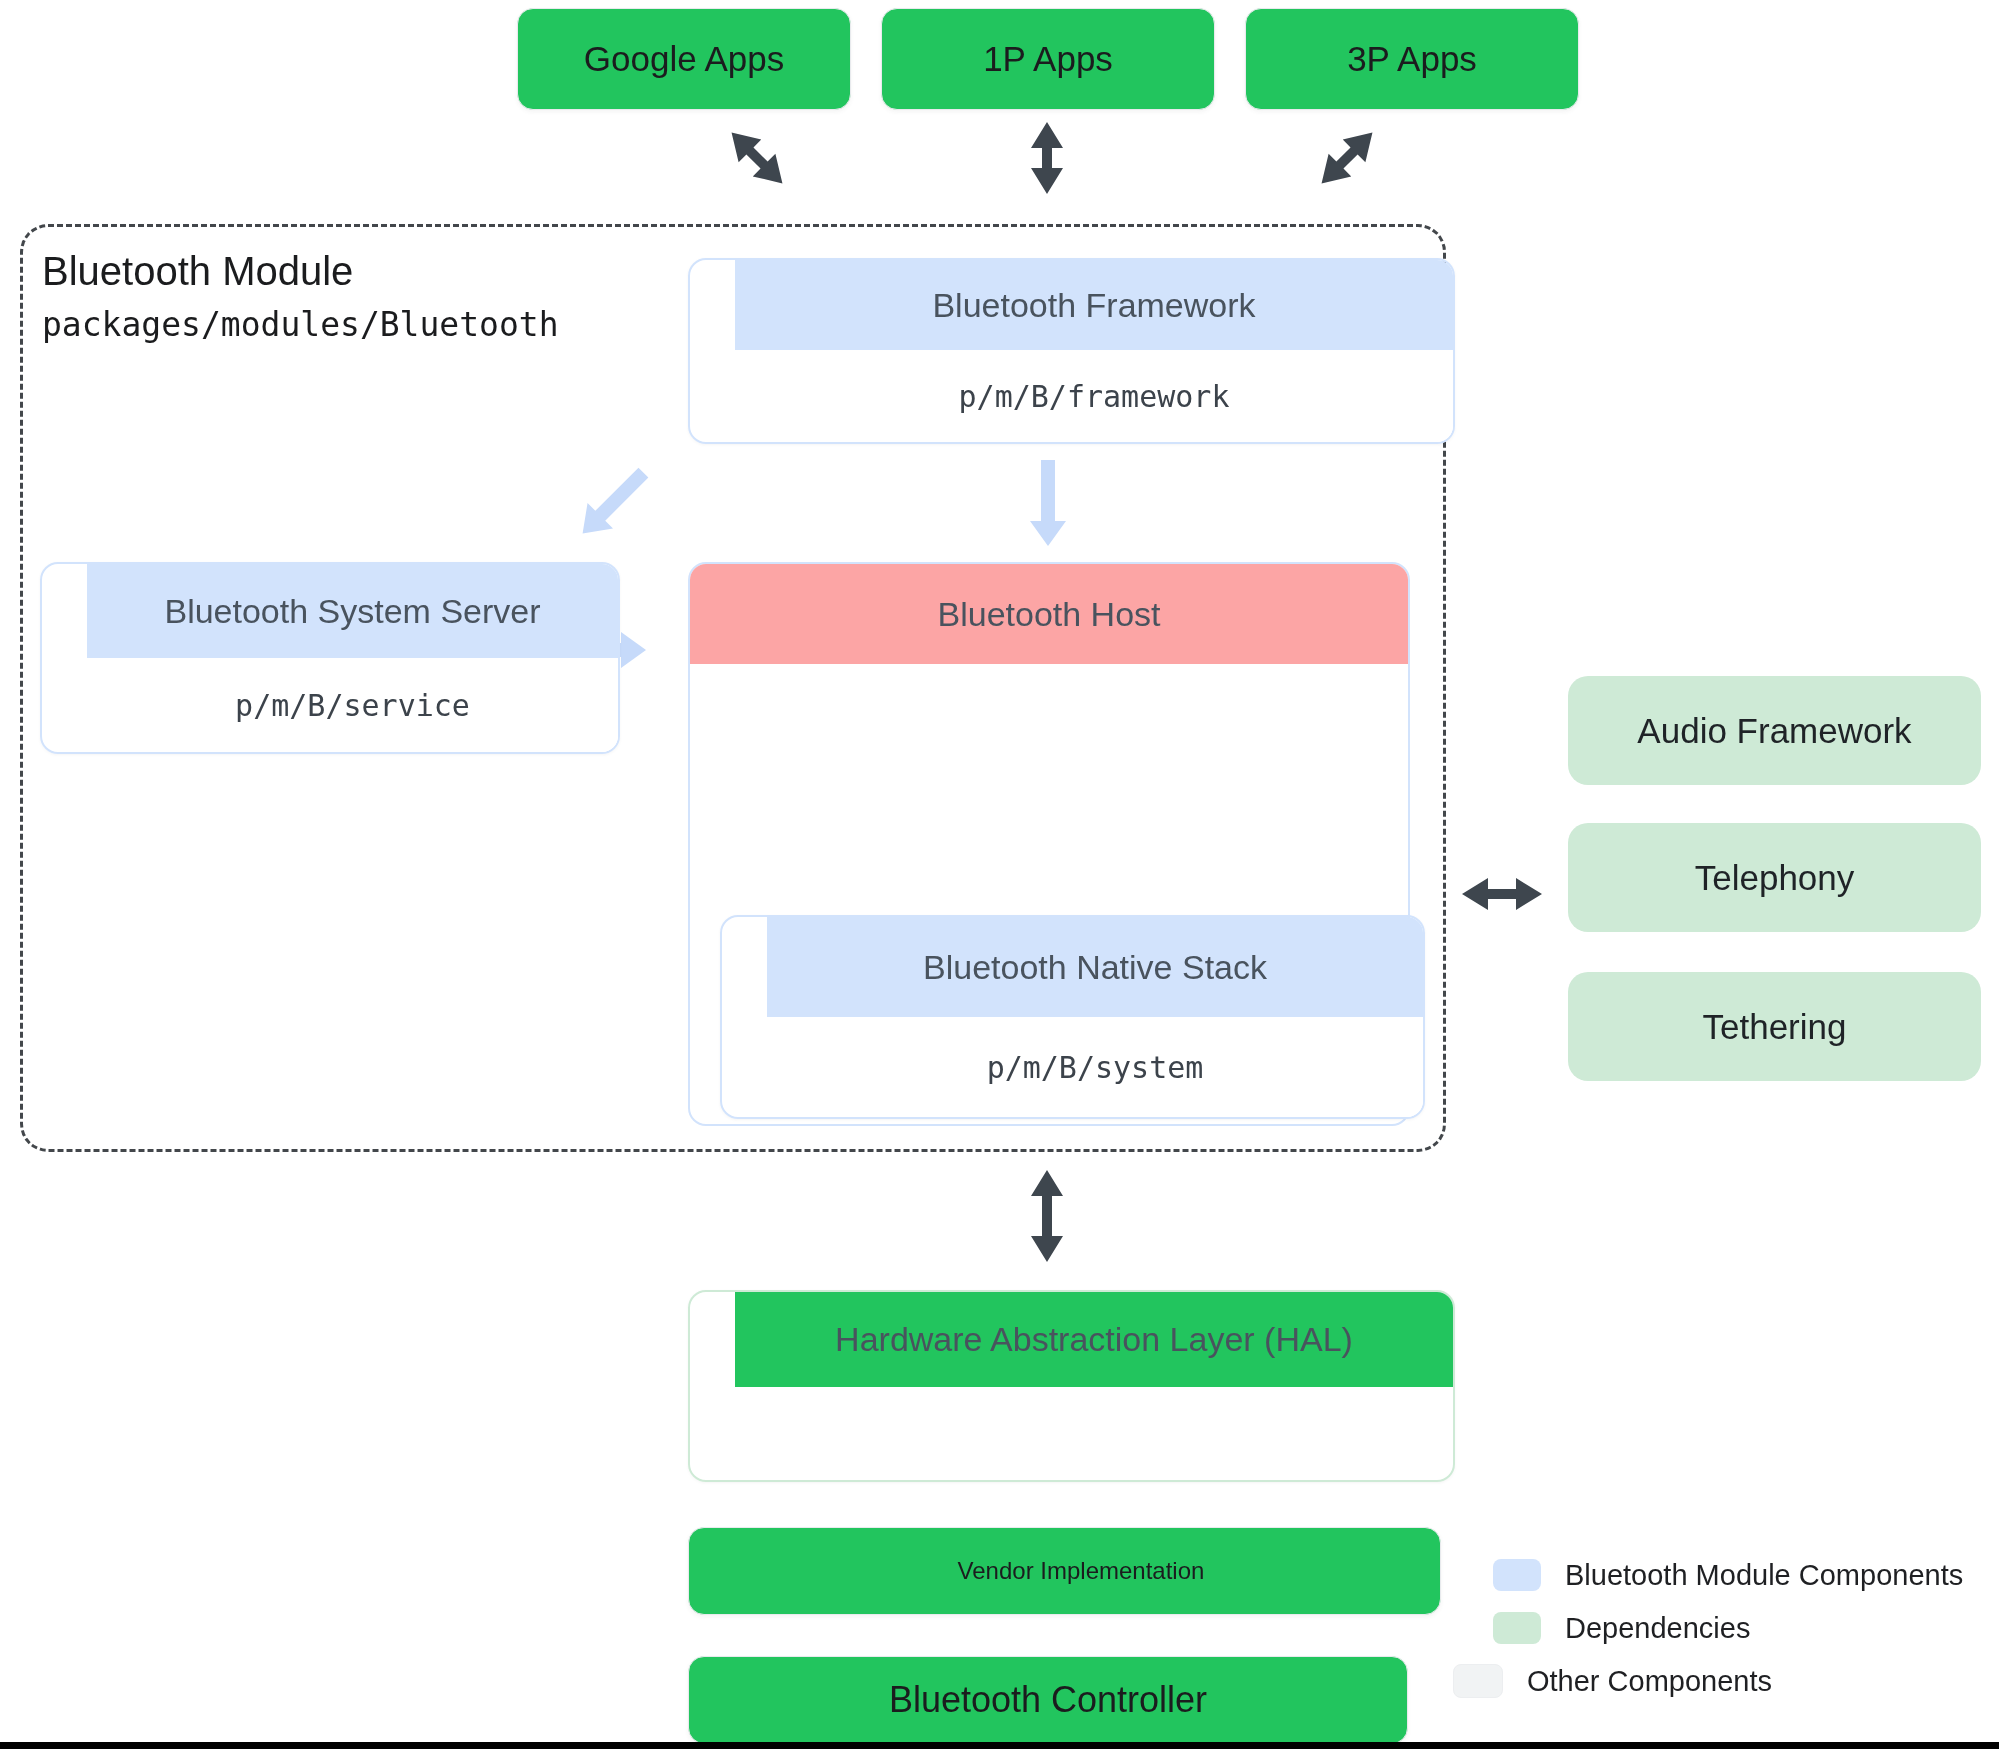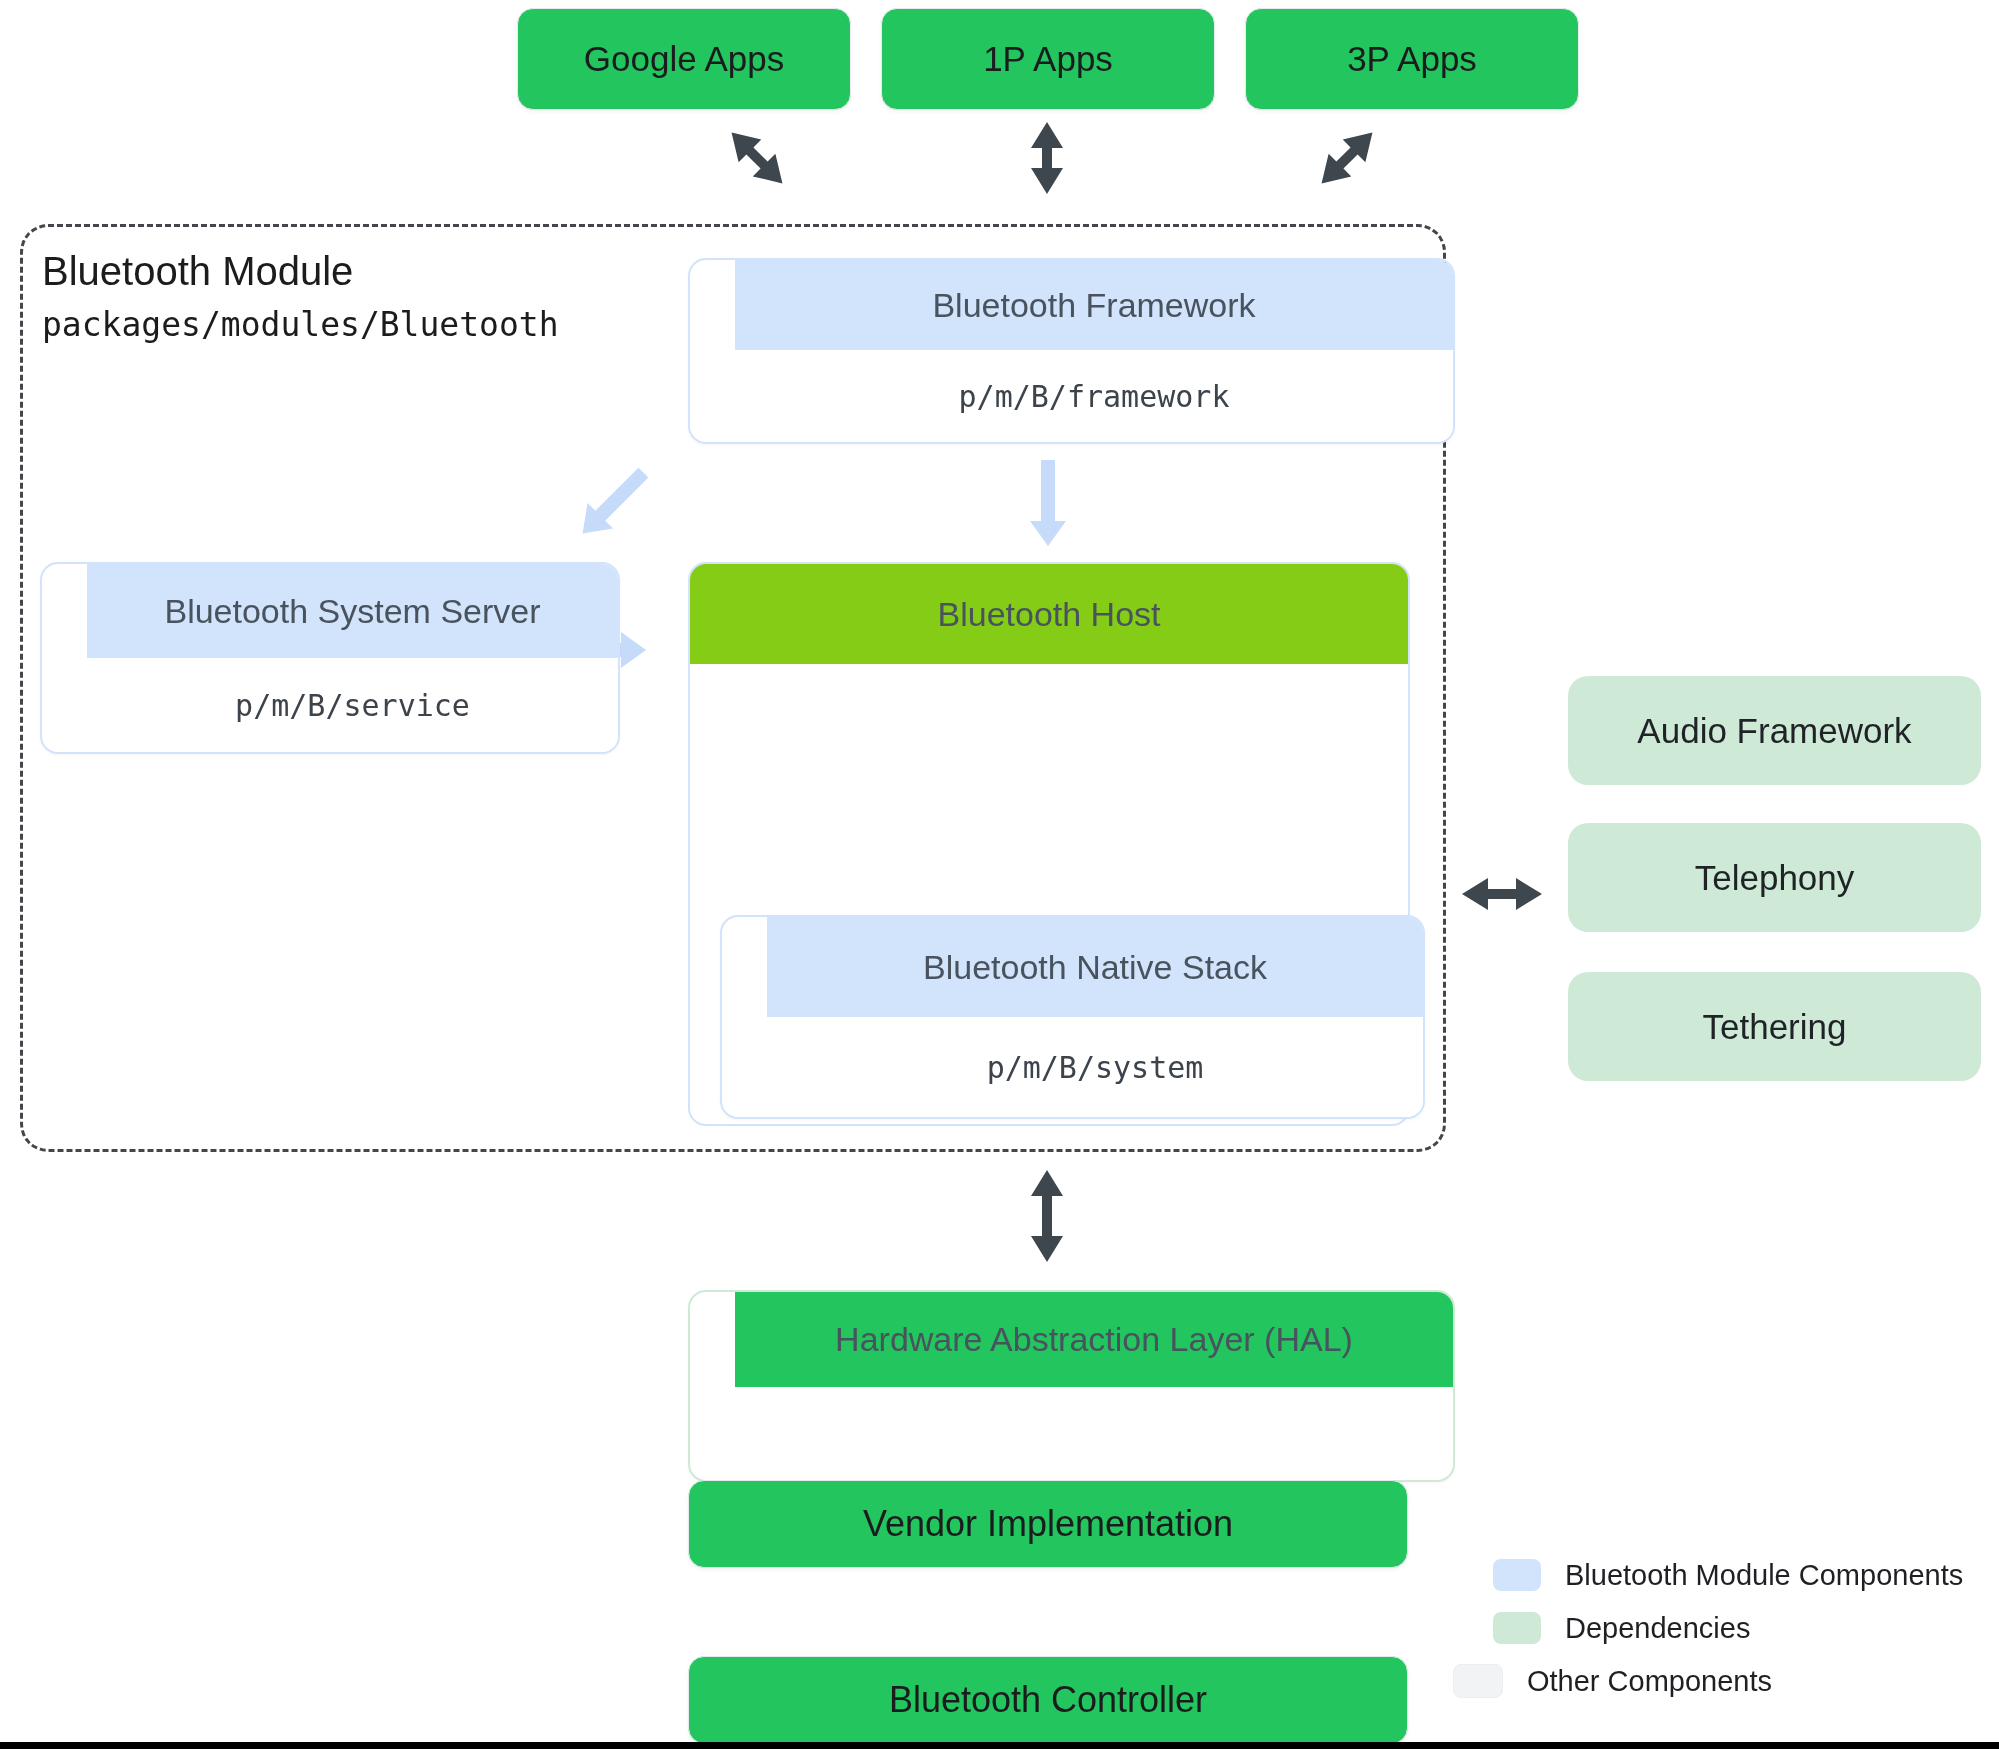--- a/index.html
+++ b/index.html
@@ -41,21 +41,21 @@
   .dashed{
     border:3px dashed #43474b;border-radius:28px;background:transparent;
   }
   .module-title{font-size:40px;color:#1b1c1e;line-height:1.15;}
   .module-path{font-family:"DejaVu Sans Mono", monospace;font-size:33px;color:#1b1c1e;}
   
   .hostbox{
     border:2px solid #d2e3fc;border-radius:18px;background:#ffffff;overflow:hidden;
   }
   .host-head{
-    background:#84cc16;display:flex;align-items:center;justify-content:center;
+    background:#fca5a5;display:flex;align-items:center;justify-content:center;
     font-size:34px;color:#49535e;
   }
   
   .legend-row{display:flex;align-items:center;}
   .legend-sw{width:48px;height:32px;border-radius:8px;margin-right:24px;flex:0 0 auto;}
   .sw-blue{background:#d2e3fc;}
   .sw-green{background:#ceead6;}
   .sw-gray{background:#f1f3f4;border:1px solid #eceef0;}
   .legend-label{font-size:29px;color:#1f2023;white-space:nowrap;}
   .botbar{background:#000000;}
@@ -152,21 +152,21 @@
   <div class="abs" style="left:1030px;top:1170px;width:34px;height:92px;">
     <svg width="34" height="92" viewBox="0 0 34 92">
       <path d="M17,0 L33,26 L22,26 L22,66 L33,66 L17,92 L1,66 L12,66 L12,26 L1,26 Z" fill="#3e464e"></path>
     </svg>
   </div>
 
   <div class="abs pillbox pill-green" style="left:688px;top:1290px;width:718px;height:188px;">
     <div class="pill-head head-green" style="height:95px;">Hardware Abstraction Layer (HAL)</div>
   </div>
 
-  <div class="abs graybox" style="left:688px;top:1480px;width:718px;height:86px;font-size:36px;">
+  <div class="abs graybox" style="left:688px;top:1527px;width:718px;height:86px;font-size:24px;padding-left:33px;">
     <span>Vendor Implementation</span>
   </div>
   <div class="abs graybox" style="left:688px;top:1656px;width:718px;height:86px;font-size:36px;">
     <span>Bluetooth Controller</span>
   </div>
 
   <div class="abs legend-row" style="left:1493px;top:1559px;height:32px;">
     <span class="legend-sw sw-blue"></span>
     <span class="legend-label">Bluetooth Module Components</span>
   </div>

